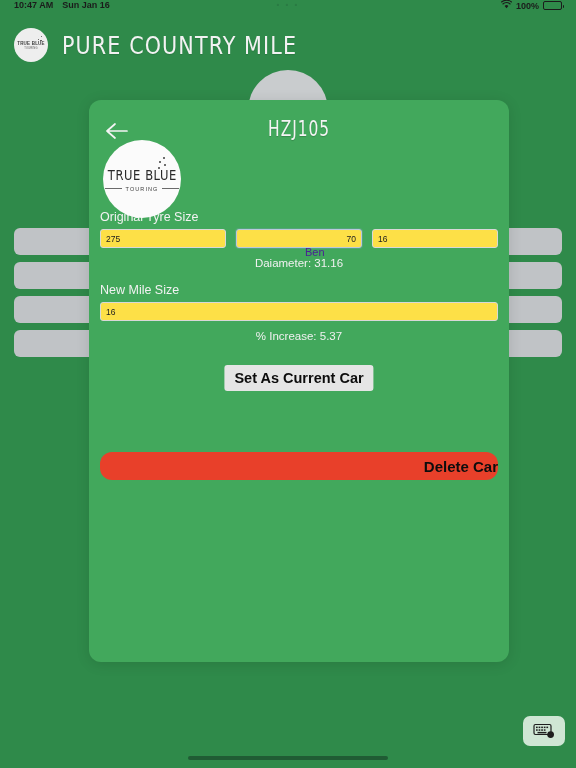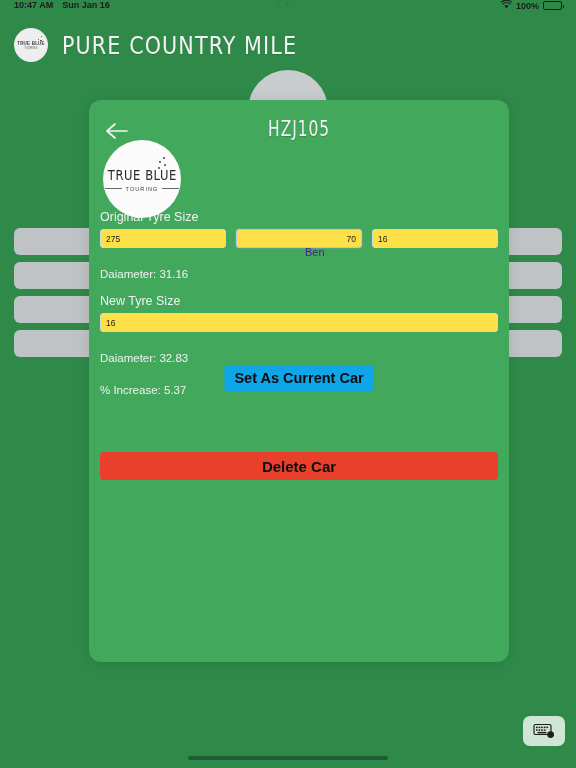--- a/index.html
+++ b/index.html
@@ -291,56 +291,58 @@
     outline: none;
   }
   .tyre-input.focused {
     border: 1px solid #b9c8dd;
     box-shadow: 0 0 0 1px rgba(130,160,200,.28);
     text-align: right;
   }
   .calc-line {
     font-size: 11.5px;
     color: #f1f1f1;
-    margin-top: 20px;
+    margin-top: 9px;
+    text-align: center;
   }
 
   .section-gap { height: 14px; }
 
   
   .set-current-btn {
     position: absolute;
     left: 50%;
     transform: translateX(-50%);
     top: 265px;
-    background: #0ea5e9;
+    background: #e5e5e5;
     border: none;
     border-radius: 3px;
     padding: 5px 10px;
     font-family: "Liberation Sans", sans-serif;
     font-size: 14.5px;
     font-weight: bold;
     color: #0c0c0c;
     cursor: pointer;
     white-space: nowrap;
   }
 
   .delete-btn {
     position: absolute;
     left: 11px; right: 11px;
     top: 352px;
     height: 28px;
     background: #e8402a;
     border: none;
-    border-radius: 4px;
+    border-radius: 12px;
     font-family: "Liberation Sans", sans-serif;
     font-size: 15px;
     font-weight: bold;
     color: #0d0d0d;
     cursor: pointer;
+    text-align: right;
   }
 
   
   .kb-dismiss {
     position: absolute;
     right: 11px; bottom: 22px;
     width: 42px; height: 30px;
     background: #cfe6d4;
     border-radius: 7px;
     display: flex;
@@ -459,25 +461,24 @@
         <input class="tyre-input" type="text" value="275" style="">
         <input class="tyre-input focused" type="text" autofocus="" value="70" style="">
         <input class="tyre-input" type="text" value="16" style="">
       </div>
       <div class="calc-line">Daiameter: 31.16</div>
     </div>
 
     <div class="section-gap"></div>
 
     <div>
-      <div class="section-label">New Tyre Size</div>
+      <div class="section-label">New Mile Size</div>
       <div class="input-row">
         <input class="tyre-input" type="text" value="16" style="">
       </div>
-      <div class="calc-line">Daiameter: 32.83</div>
       <div class="calc-line">% Increase: 5.37</div>
     </div>
   </div>
 
   <button class="set-current-btn">Set As Current Car</button>
 
   <button class="delete-btn">Delete Car</button>
 </div>
 
 <div class="kb-dismiss">

